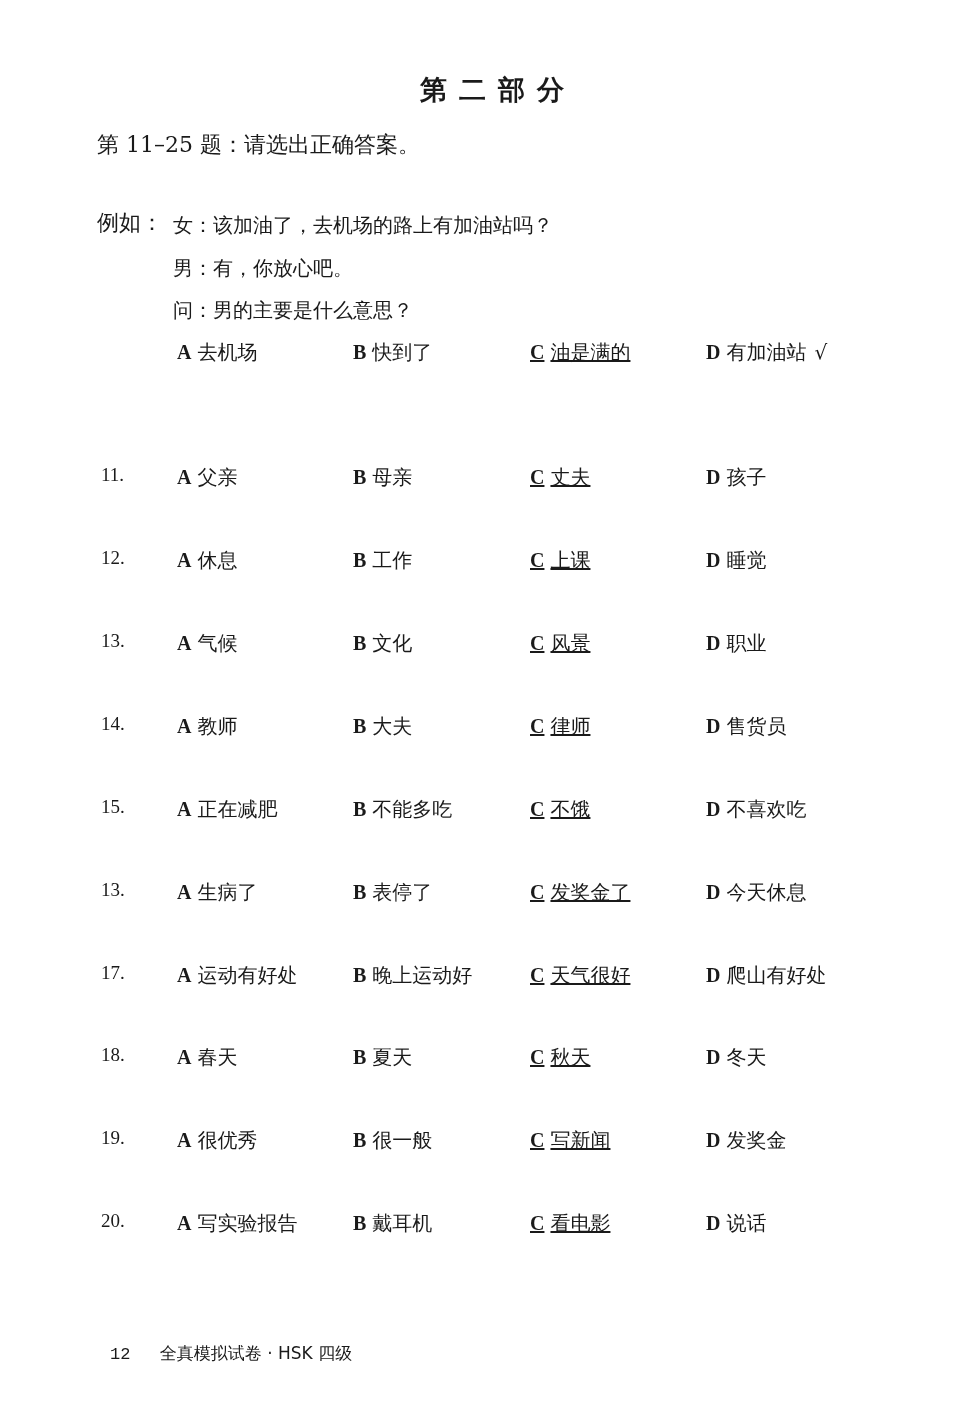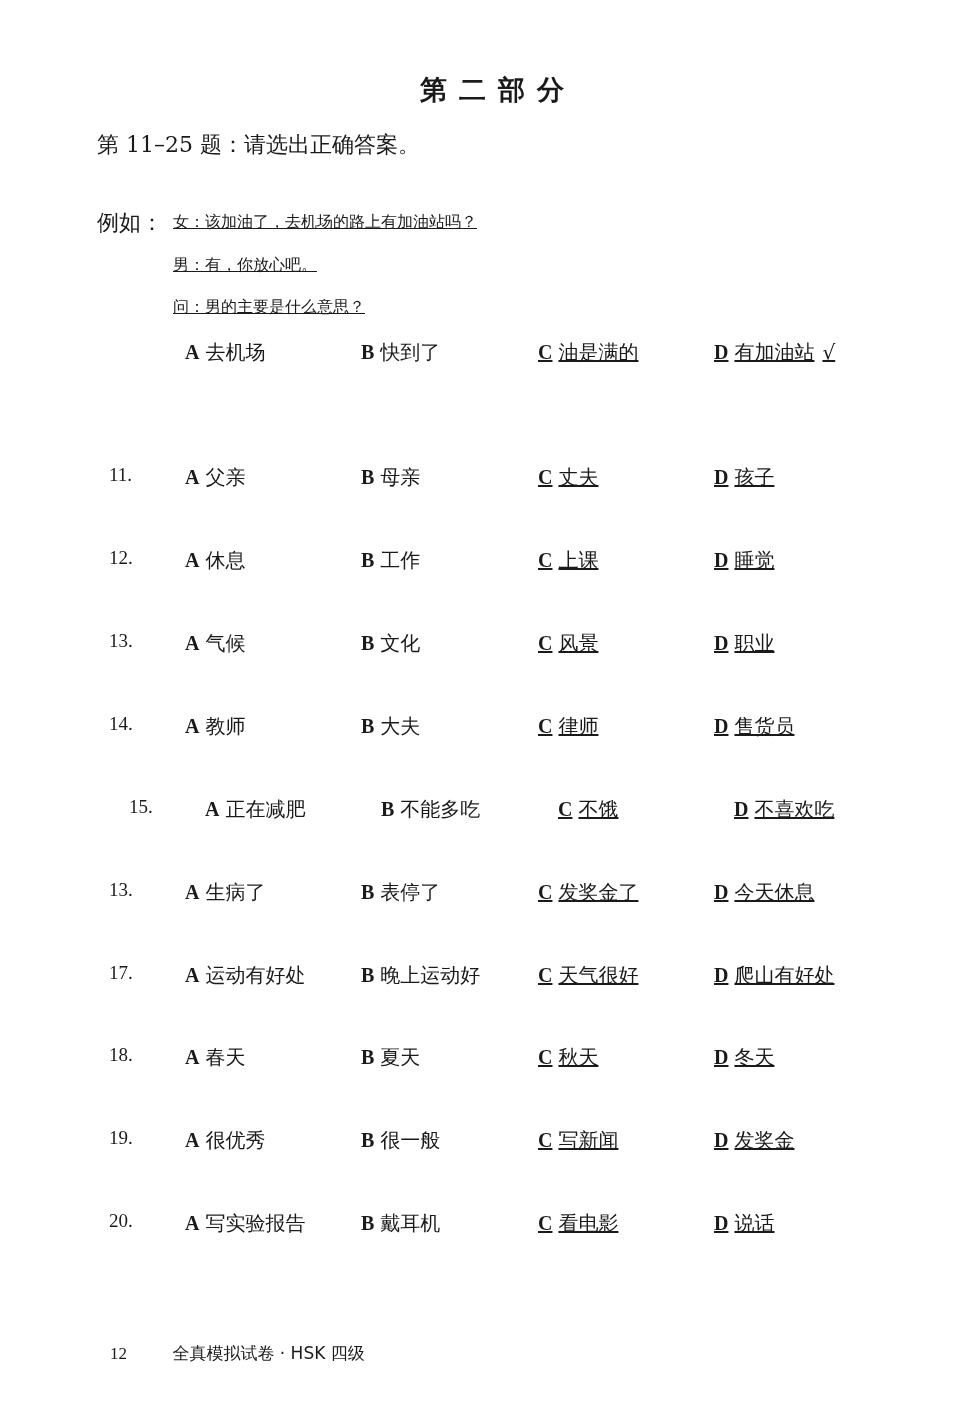--- a/index.html
+++ b/index.html
@@ -38,27 +38,26 @@
       position: absolute;
       top: 208px;
       left: 97px;
       font-size: 22px;
       white-space: nowrap;
       font-family: Liberation Mono, monospace;
     }
     .dialog-line {
       position: absolute;
       left: 173px;
-      font-size: 16px;
+      font-size: 20px;
       white-space: nowrap;
-      text-decoration: underline;
     }
     .row {
       position: absolute;
-      left: 12px;
+      left: 4px;
       width: 916px;
       height: 30px;
     }
     .qnum {
       position: absolute;
       left: 97px;
       font-size: 19px;
       font-family: "Liberation Serif", serif;
       font-weight: normal;
     }
@@ -68,35 +67,35 @@
       white-space: nowrap;
     }
     .option .letter {
       font-weight: bold;
       font-family: "Liberation Serif", serif;
       margin-right: 6px;
     }
     .opt-a { left: 173px; }
     .opt-b { left: 349px; }
     .opt-c { left: 526px; text-decoration: underline; }
-    .opt-d { left: 702px; text-decoration: underline; }
+    .opt-d { left: 702px; }
     .check {
       margin-left: 8px;
       font-family: "DejaVu Sans", sans-serif;
     }
     .footer {
       position: absolute;
       top: 1342px;
       left: 110px;
       font-size: 17px;
       white-space: nowrap;
     }
     .footer .page-num {
-      font-family: Liberation Serif, serif;
-      margin-right: 40px;
+      font-family: Liberation Mono, monospace;
+      margin-right: 24px;
     }
     .footer .book-title {
       font-family: "DejaVu Sans", "Liberation Sans", sans-serif;
       margin-top: 12px;
     }
   </style>
 </head>
 <body>
 
 <div class="page-title">第二部分</div>
@@ -136,21 +135,21 @@
       <div class="option opt-c"><span class="letter">C</span><span>风景</span></div>
       <div class="option opt-d"><span class="letter">D</span><span>职业</span></div>
     </div>
     <div class="row" style="top: 713px;">
       <span class="qnum">14.</span>
       <div class="option opt-a"><span class="letter">A</span><span>教师</span></div>
       <div class="option opt-b"><span class="letter">B</span><span>大夫</span></div>
       <div class="option opt-c"><span class="letter">C</span><span>律师</span></div>
       <div class="option opt-d"><span class="letter">D</span><span>售货员</span></div>
     </div>
-    <div class="row" style="top: 796px; margin-left: 20px;">
+    <div class="row" style="top: 796px;">
       <span class="qnum">15.</span>
       <div class="option opt-a"><span class="letter">A</span><span>正在减肥</span></div>
       <div class="option opt-b"><span class="letter">B</span><span>不能多吃</span></div>
       <div class="option opt-c"><span class="letter">C</span><span>不饿</span></div>
       <div class="option opt-d"><span class="letter">D</span><span>不喜欢吃</span></div>
     </div>
     <div class="row" style="top: 879px;">
       <span class="qnum">13.</span>
       <div class="option opt-a"><span class="letter">A</span><span>生病了</span></div>
       <div class="option opt-b"><span class="letter">B</span><span>表停了</span></div>

